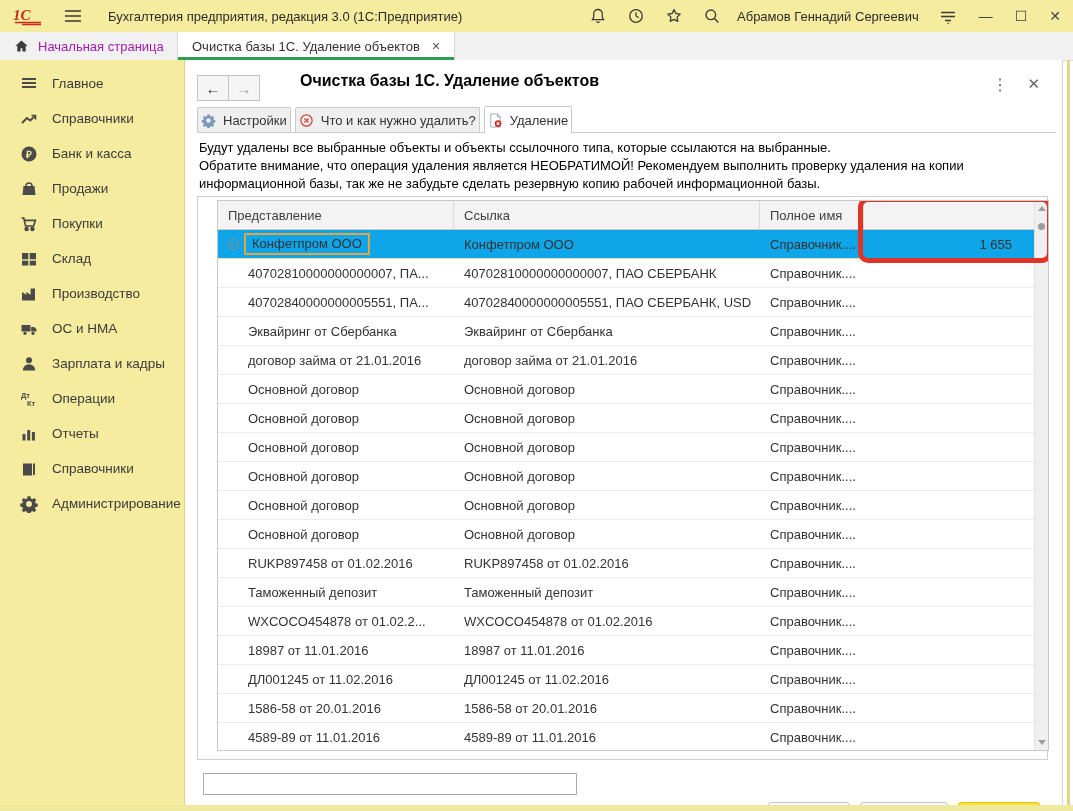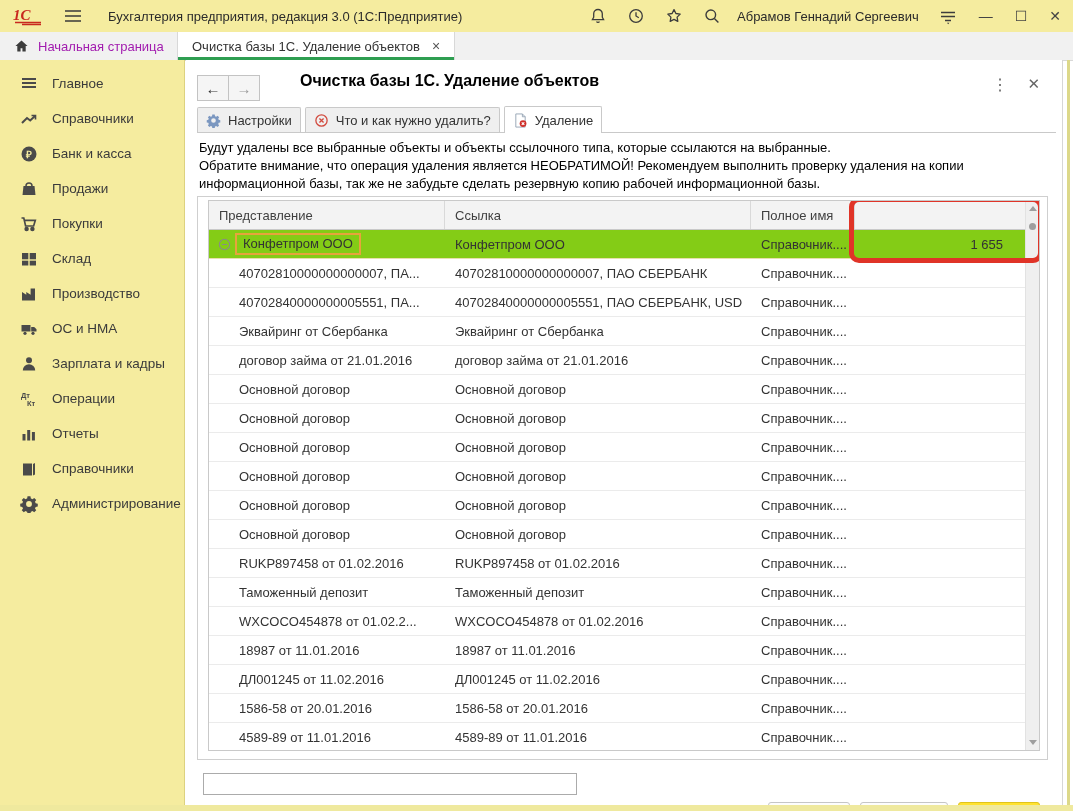--- a/index.html
+++ b/index.html
@@ -42,41 +42,41 @@
   .nav-btn{width:30px;height:24px;border:1px solid #c3c3c3;background:#f5f5f5;display:flex;
            align-items:center;justify-content:center;font-size:15px;cursor:pointer;}
   .nav-btn.fwd{margin-left:-1px;color:#9a9a9a;}
   .nav-btn.back{color:#333;}
   .page-title{position:absolute;left:114px;top:12px;font-size:16px;font-weight:bold;color:#000;}
   .hdr-more{position:absolute;right:54px;top:15px;color:#666;font-size:16px;cursor:pointer;}
   .hdr-close{position:absolute;right:22px;top:15px;color:#666;font-size:15px;cursor:pointer;}
 
   .form-tabs{position:absolute;left:11px;right:6px;top:46px;height:26px;display:flex;gap:4px;
              border-bottom:1px solid #c9c9c9;align-items:flex-end;}
-  .ftab{display:flex;align-items:center;gap:7px;padding:0 8px;height:24px;background:#efefef;
+  .ftab{display:flex;align-items:center;gap:7px;padding:0 3px;height:24px;background:#efefef;
         border:1px solid #c9c9c9;border-bottom:none;border-radius:2px 2px 0 0;cursor:pointer;color:#333;}
   .ftab.active{background:#fff;height:26px;margin-bottom:-1px;position:relative;z-index:2;}
   .ftab-ic{width:15px;height:15px;}
 
   .warning{position:absolute;left:13px;top:79px;right:16px;color:#000000;line-height:18px;}
   .warning p{margin:0;}
 
   
   .table-wrap{position:relative;position:absolute;left:11px;top:136px;width:851px;height:564px;
-              border:1px solid #cfcfcf;box-sizing:border-box;padding:3px 8px 8px 10px;}
+              border:1px solid #cfcfcf;box-sizing:border-box;padding:3px 8px 8px 19px;}
   .tbl{position:relative;width:832px;height:551px;border:1px solid #c9c9c9;box-sizing:border-box;
        overflow:hidden;}
   .thead{display:flex;height:29px;background:#f3f3f3;border-bottom:1px solid #c9c9c9;
          box-sizing:border-box;color:#3f3f3f;}
   .th{display:flex;align-items:center;padding-left:10px;box-sizing:border-box;
       border-right:1px solid #d9d9d9;cursor:pointer;}
   .c1w{width:236px;} .c2w{width:306px;} .c3w{width:104px;} .c4w{width:171px;}
   .th.c4w{border-right:none;}
   .trow{display:flex;height:29px;border-bottom:1px solid #ebebeb;box-sizing:border-box;cursor:pointer;}
-  .trow.selected{background:#84cc16;border-bottom-color:#e8dfae;}
+  .trow.selected{background:#0ea5e9;border-bottom-color:#e8dfae;}
   .td{display:flex;align-items:center;box-sizing:border-box;white-space:nowrap;overflow:hidden;}
   .td.c1{padding-left:30px;}
   .trow.selected .td.c1{padding-left:0;}
   .td.c2,.td.c3{padding-left:10px;}
   .td.c4{justify-content:flex-end;padding-right:10px;}
   .expander{width:13px;height:13px;margin-left:9px;flex:0 0 13px;cursor:pointer;}
   .orange-box{border:2px solid #e7a33c;padding:1px 6px 2px 6px;margin-left:4px;}
 
   .scrollbar{position:absolute;right:0;top:0;bottom:0;width:13px;background:#efefef;
              border-left:1px solid #e2e2e2;cursor:pointer;}

